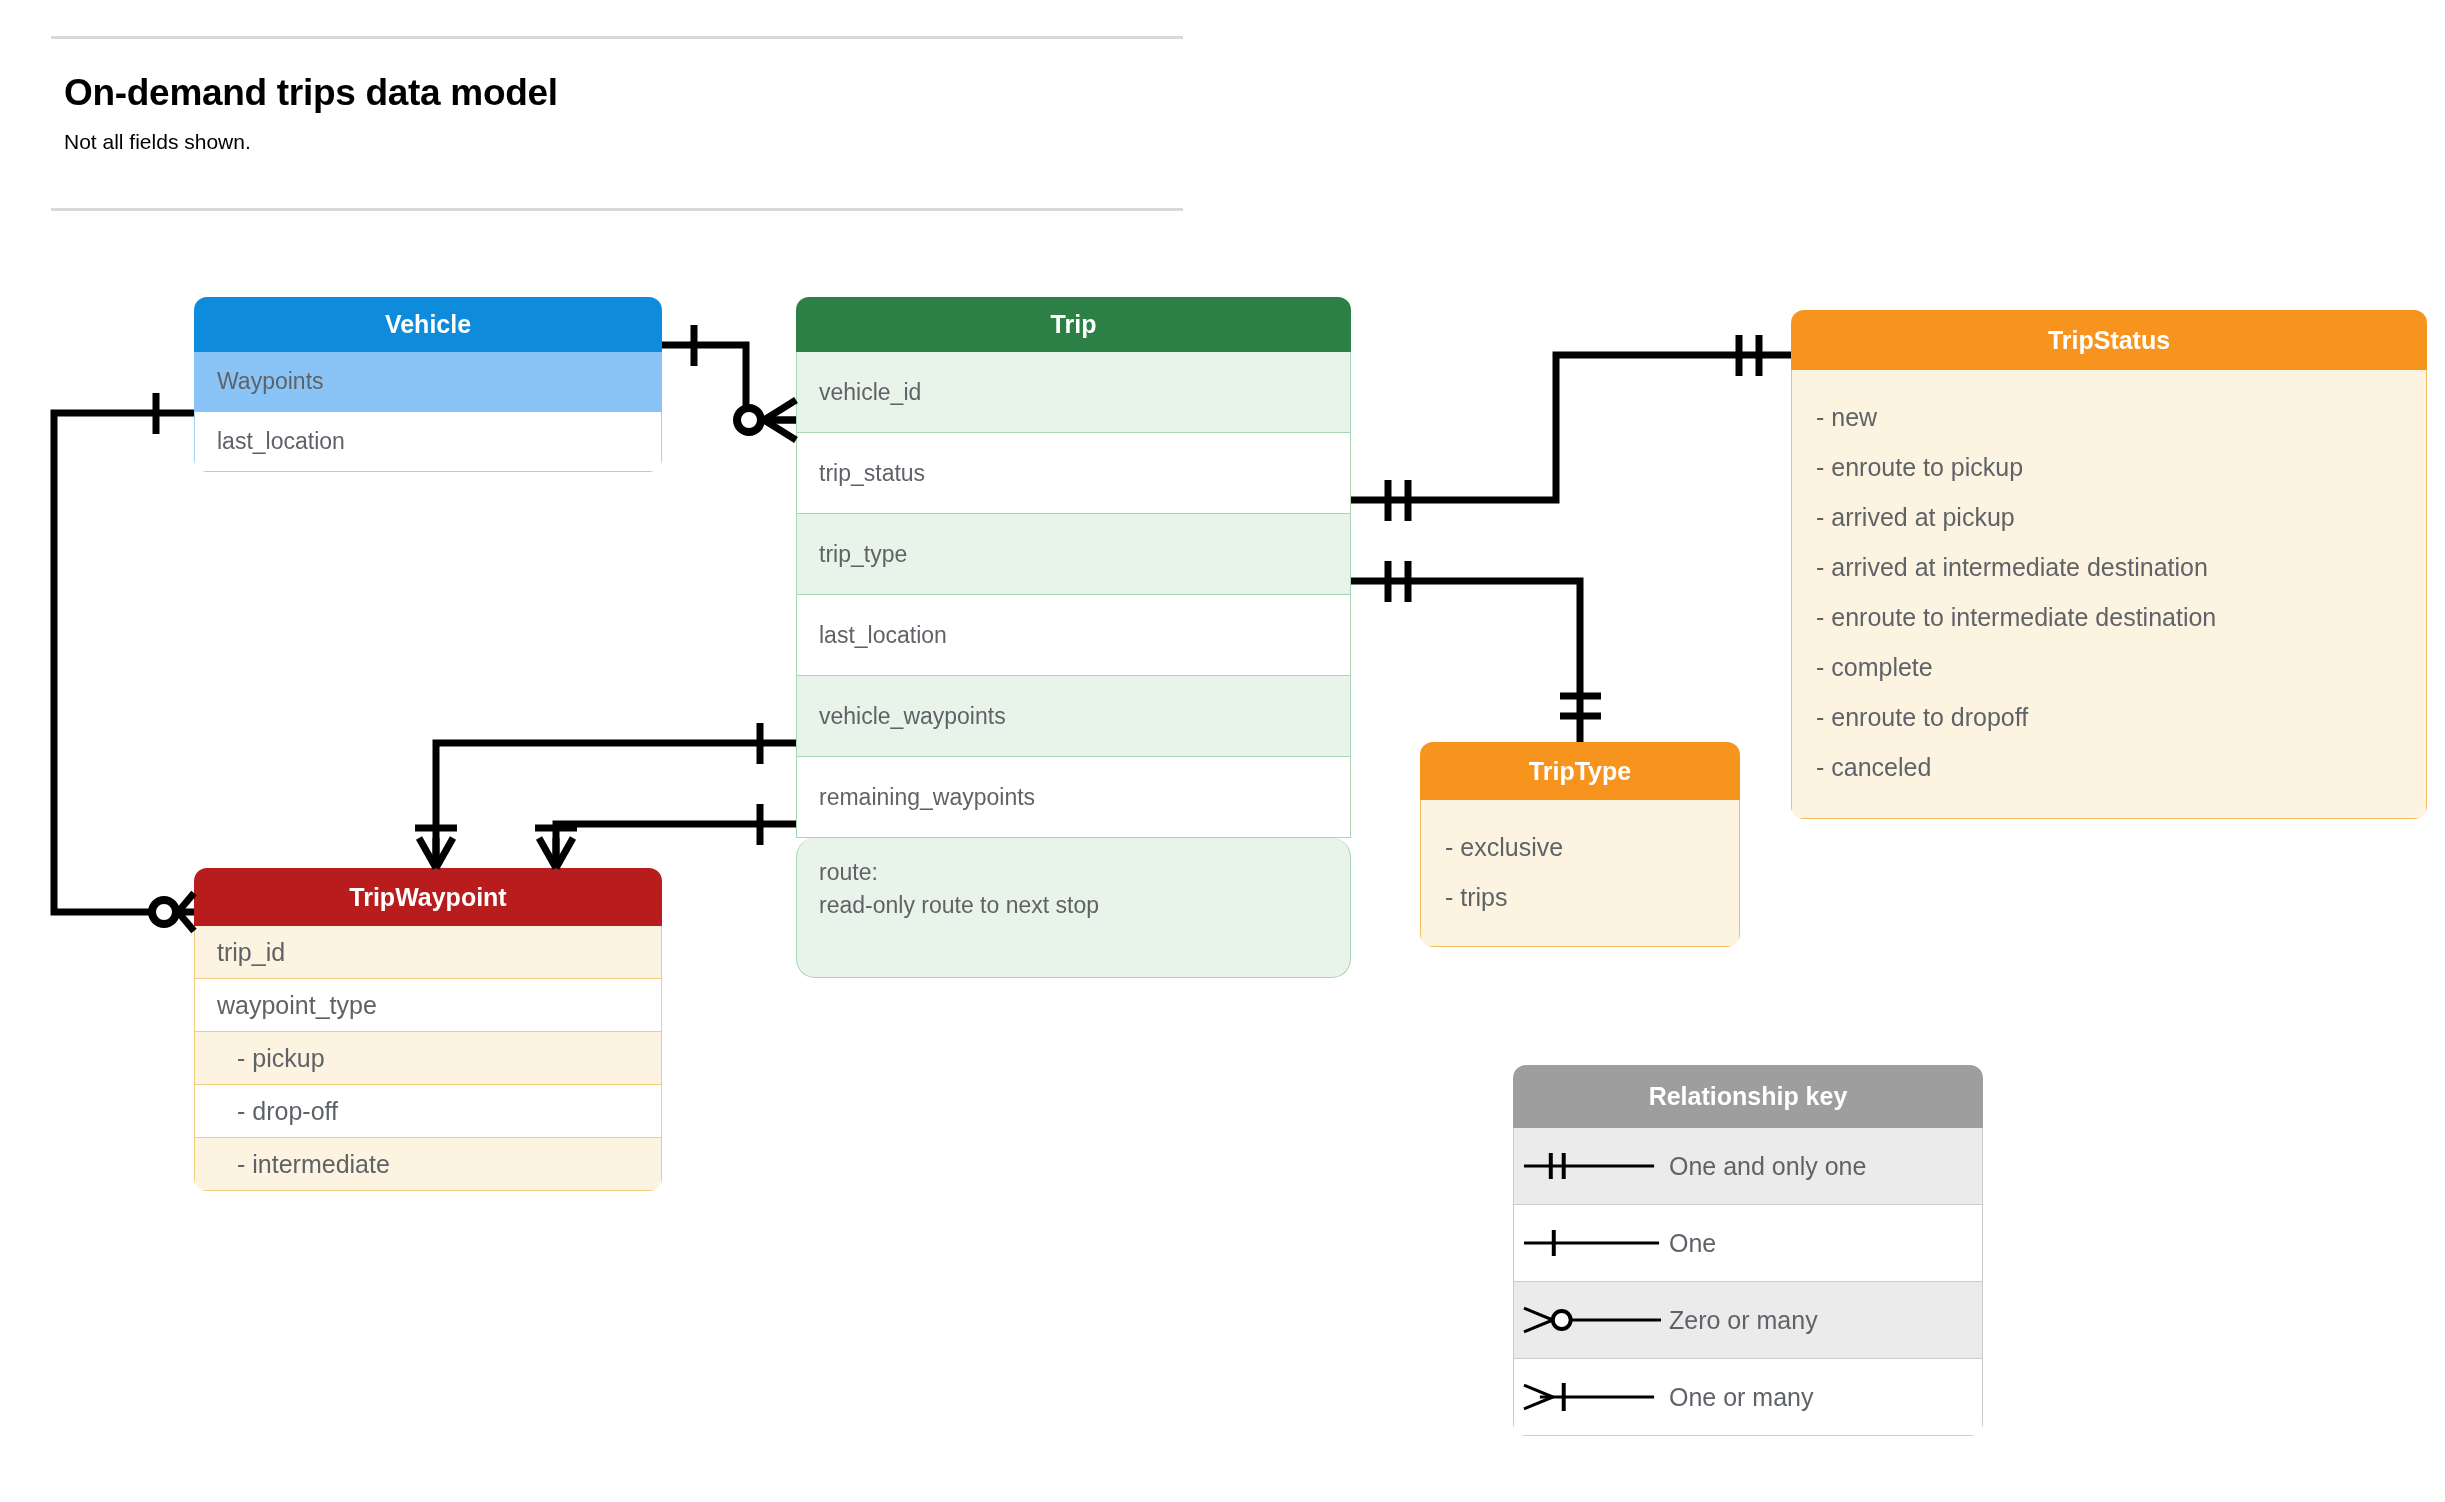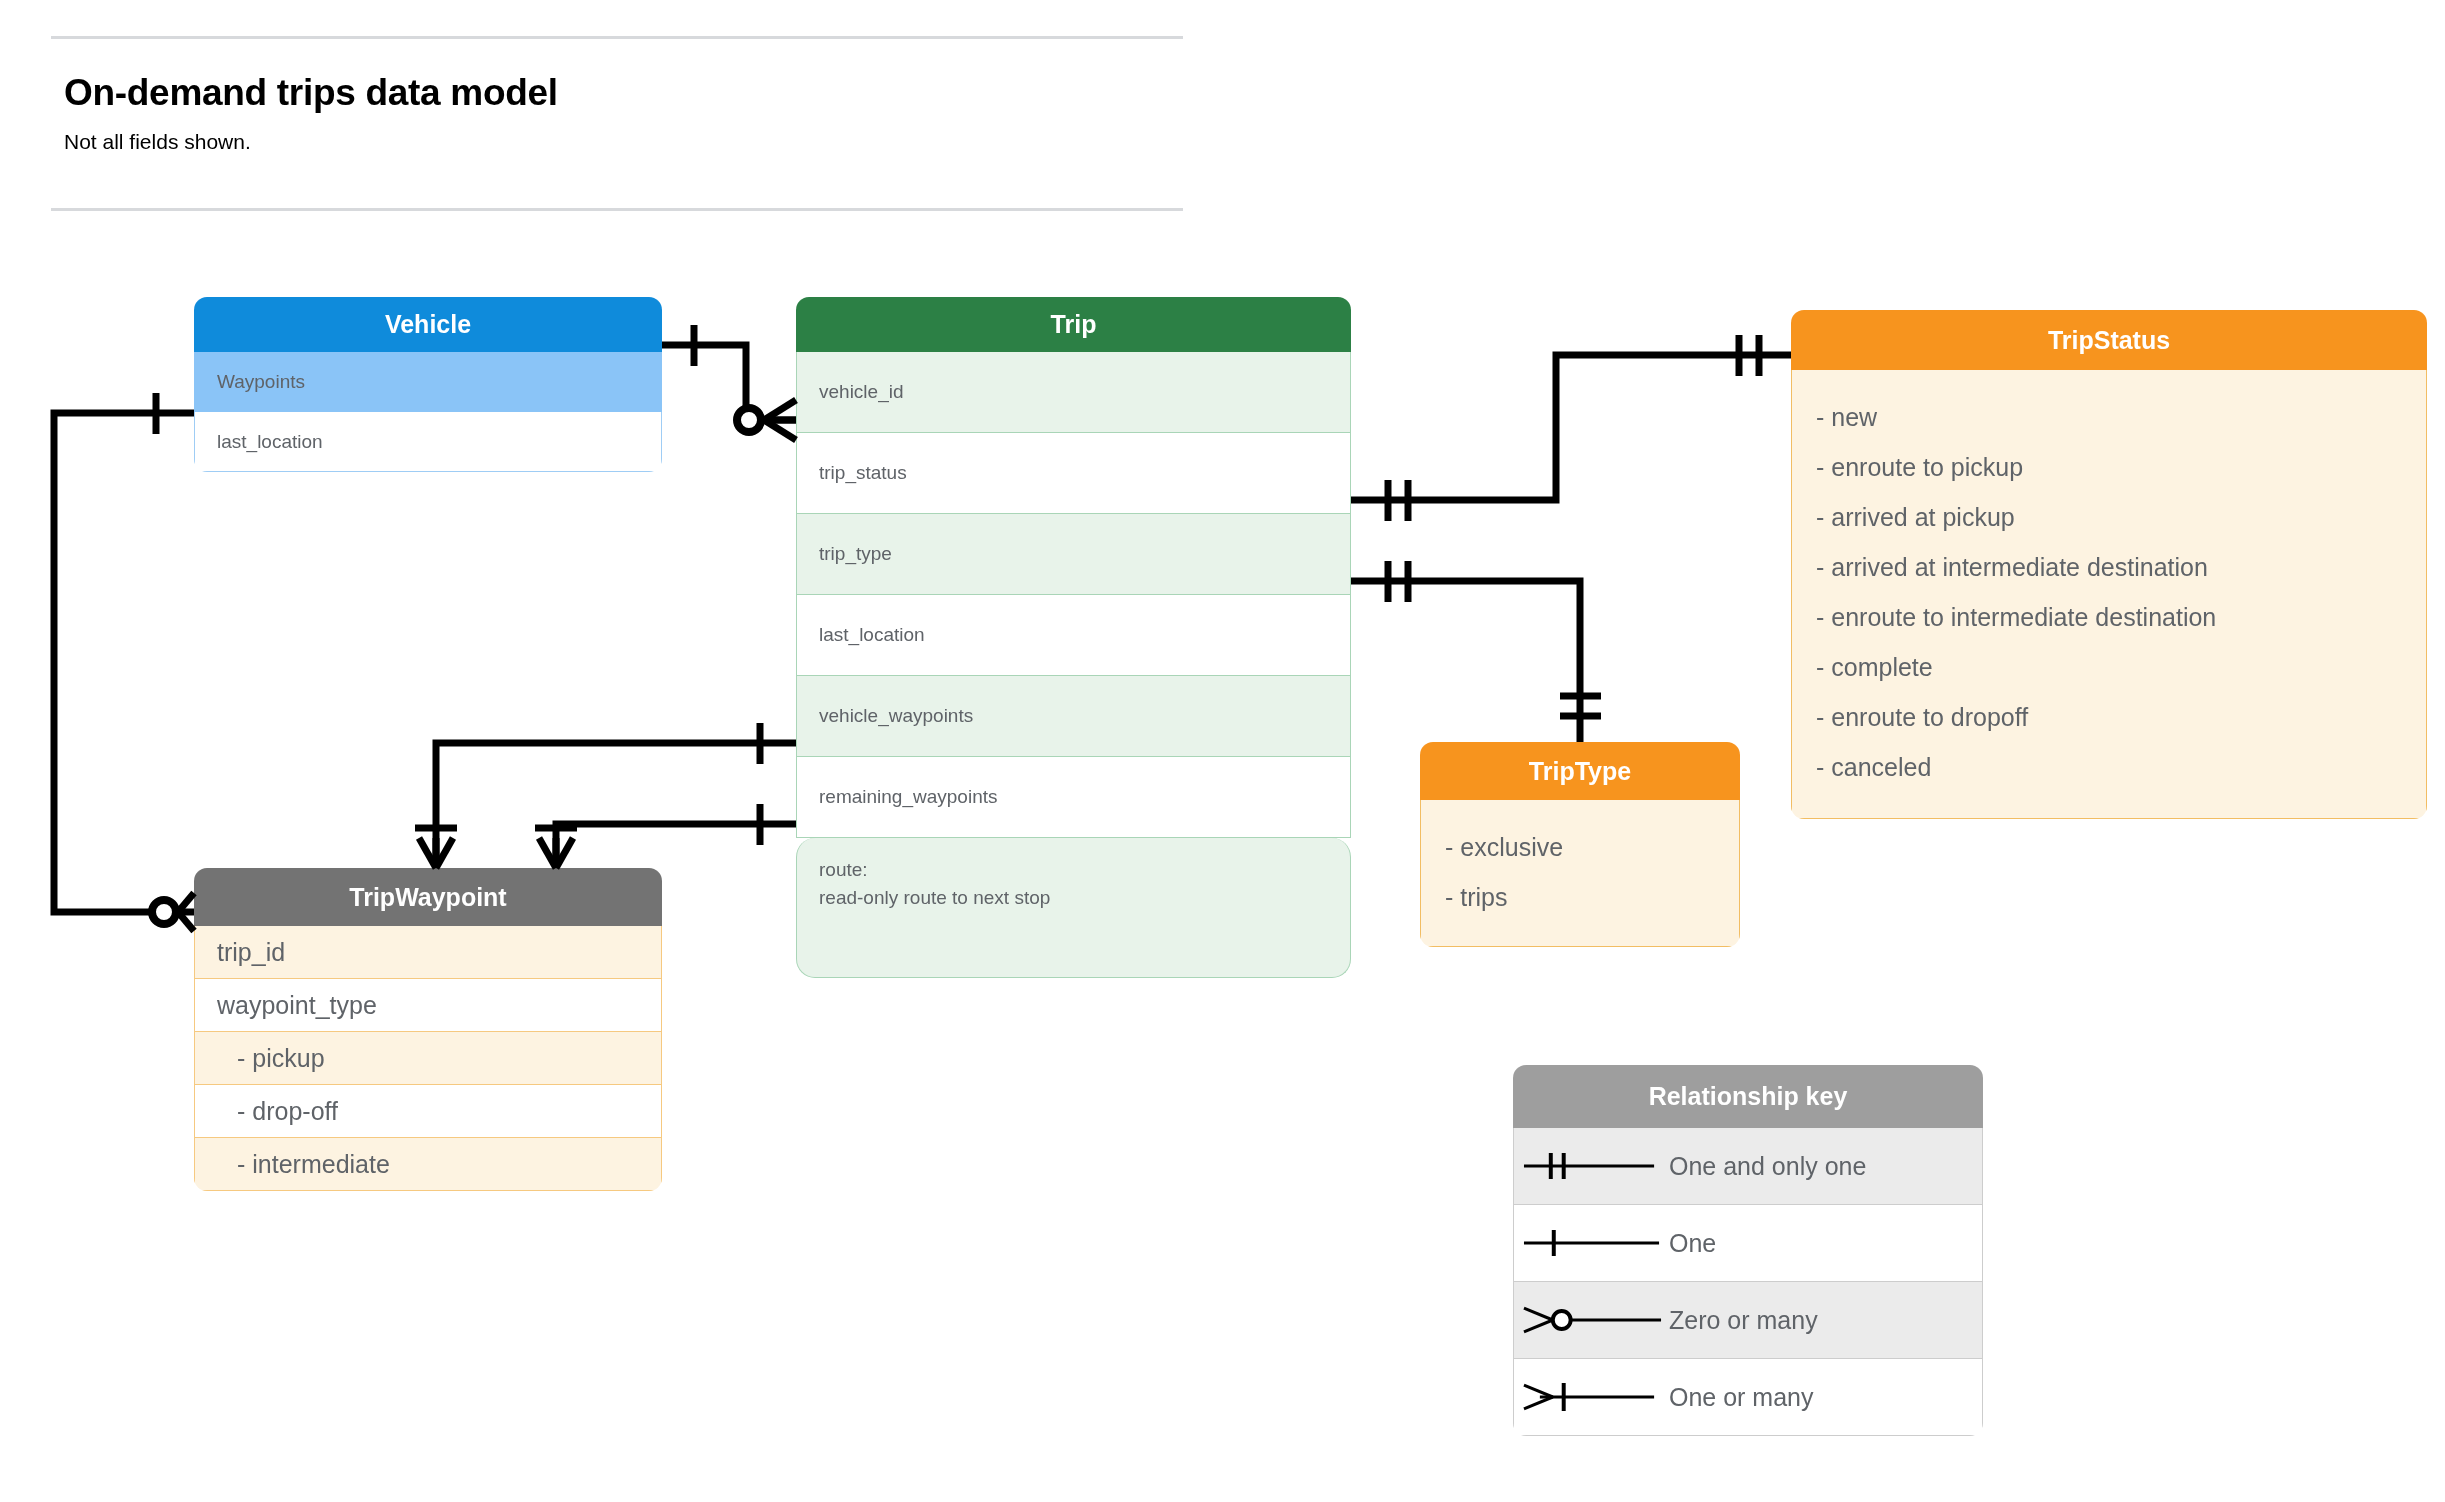--- a/index.html
+++ b/index.html
@@ -67,21 +67,21 @@
     font-weight: bold;
     font-size: 25px;
     line-height: 1;
     display: flex;
     align-items: center;
     justify-content: center;
   }
   .entity .erow {
     box-sizing: border-box;
     width: 100%;
-    font-size: 19px;
+    font-size: 23px;
     color: #5f6368;
     display: flex;
     align-items: center;
     padding-left: 22px;
   }
   .entity .erow.multiline {
     display: block;
     padding-top: 18px;
     line-height: 1.45;
   }
@@ -130,21 +130,21 @@
   }
   #entity-triptype .body .line {
     font-size: 25px;
     color: #5f6368;
     line-height: 50px;
     white-space: nowrap;
   }
 
   
   #entity-tripwaypoint { left: 178px; top: 868px; width: 468px; }
-  #entity-tripwaypoint .ehead { background: #737373; height: 58px; }
+  #entity-tripwaypoint .ehead { background: #b91c1c; height: 58px; }
   #entity-tripwaypoint .erow { border: 1px solid #f6c980; border-top: none; height: 53px; font-size: 25px; }
   #entity-tripwaypoint .erow.alt { background: #fdf3e1; }
   #entity-tripwaypoint .erow.white { background: #ffffff; }
   #entity-tripwaypoint .erow.indent { padding-left: 42px; }
 
   
   #legend {
     position: absolute;
     left: 1497px;
     top: 1065px;

